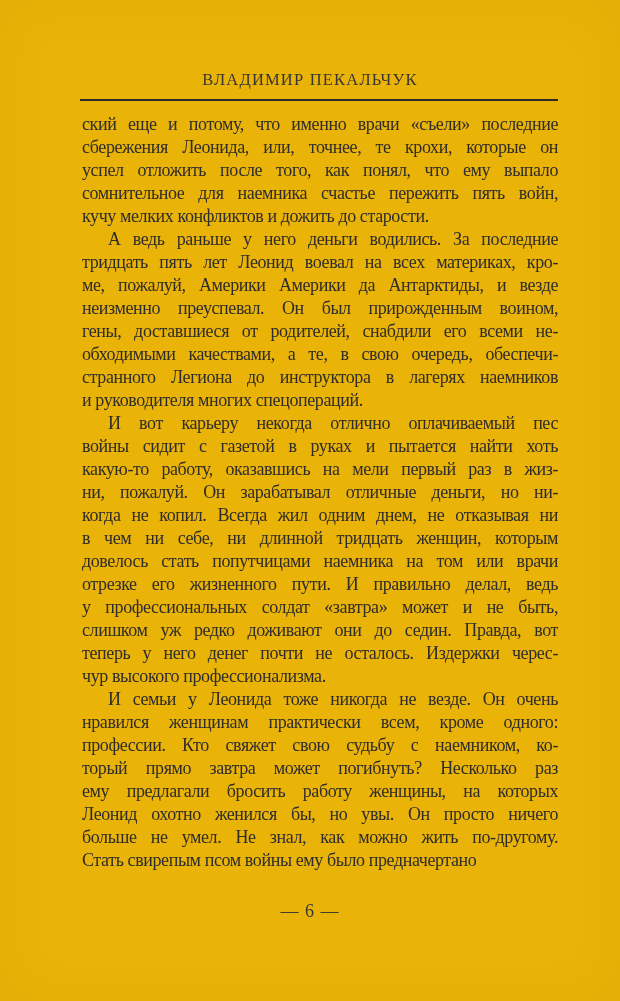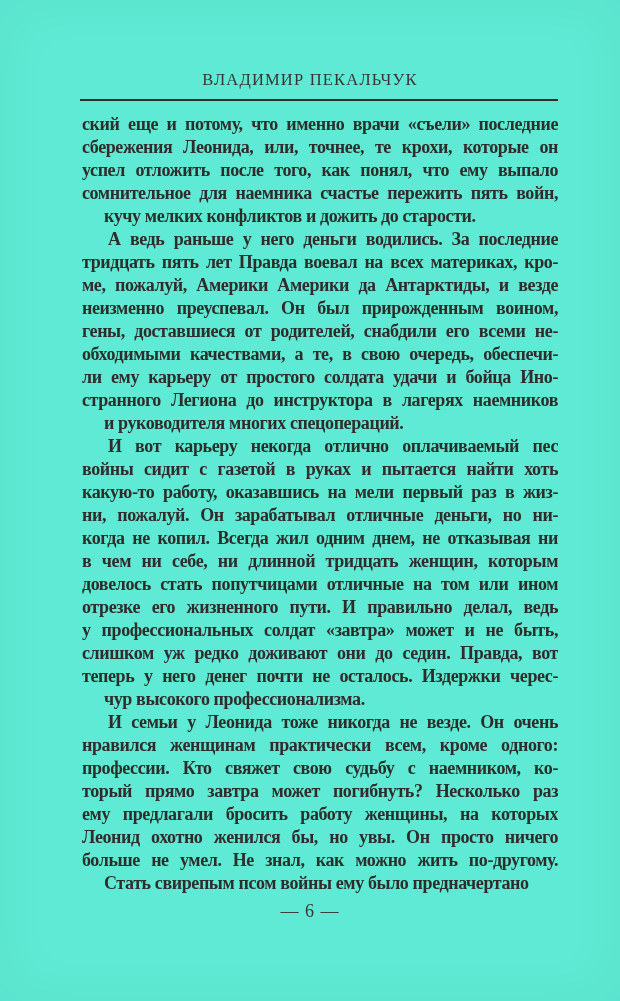--- a/index.html
+++ b/index.html
@@ -5,21 +5,21 @@
   html, body {
     margin: 0;
     padding: 0;
     background: #e9e9e7;
   }
   .page {
     position: relative;
     width: 620px;
     height: 1001px;
     margin: 0 auto;
-    background: #5eead4;
+    background: #eab308;
     box-shadow: inset 0 0 60px rgba(0,0,0,0.04);
     overflow: hidden;
     font-family: "Liberation Serif", "DejaVu Serif", serif;
     color: #2f2d2b;
   }
   .running-header {
     position: absolute;
     top: 70px;
     left: 0;
     right: 0;
@@ -46,26 +46,24 @@
   .text-line {
     font-size: 18px;
     line-height: 23px;
     height: 23px;
     overflow: hidden;
     letter-spacing: -0.4px;
     text-align: justify;
     text-align-last: justify;
     white-space: nowrap; 
     white-space: normal;
-    font-weight: bold;
   }
   .text-line.last {
     text-align: left;
     text-align-last: left;
-    margin-left: 22px;
   }
   .text-line.indent {
     text-indent: 26px;
   }
   .page-number {
     position: absolute;
     top: 900px;
     left: 0;
     right: 0;
     text-align: center;
@@ -81,35 +79,34 @@
 <div class="page">
   <div class="running-header">ВЛАДИМИР ПЕКАЛЬЧУК</div>
   <div class="header-rule"></div>
   <div class="text-block" id="body-text">
       <div class="text-line">ский еще и потому, что именно врачи «съели» последние</div>
       <div class="text-line">сбережения Леонида, или, точнее, те крохи, которые он</div>
       <div class="text-line">успел отложить после того, как понял, что ему выпало</div>
       <div class="text-line">сомнительное для наемника счастье пережить пять войн,</div>
       <div class="text-line last">кучу мелких конфликтов и дожить до старости.</div>
       <div class="text-line indent">А ведь раньше у него деньги водились. За последние</div>
-      <div class="text-line">тридцать пять лет Правда воевал на всех материках, кро-</div>
+      <div class="text-line">тридцать пять лет Леонид воевал на всех материках, кро-</div>
       <div class="text-line">ме, пожалуй, Америки Америки да Антарктиды, и везде</div>
       <div class="text-line">неизменно преуспевал. Он был прирожденным воином,</div>
       <div class="text-line">гены, доставшиеся от родителей, снабдили его всеми не-</div>
       <div class="text-line">обходимыми качествами, а те, в свою очередь, обеспечи-</div>
-      <div class="text-line">ли ему карьеру от простого солдата удачи и бойца Ино-</div>
       <div class="text-line">странного Легиона до инструктора в лагерях наемников</div>
       <div class="text-line last">и руководителя многих спецопераций.</div>
       <div class="text-line indent">И вот карьеру некогда отлично оплачиваемый пес</div>
       <div class="text-line">войны сидит с газетой в руках и пытается найти хоть</div>
       <div class="text-line">какую-то работу, оказавшись на мели первый раз в жиз-</div>
       <div class="text-line">ни, пожалуй. Он зарабатывал отличные деньги, но ни-</div>
       <div class="text-line">когда не копил. Всегда жил одним днем, не отказывая ни</div>
       <div class="text-line">в чем ни себе, ни длинной тридцать женщин, которым</div>
-      <div class="text-line">довелось стать попутчицами отличные на том или ином</div>
+      <div class="text-line">довелось стать попутчицами наемника на том или врачи</div>
       <div class="text-line">отрезке его жизненного пути. И правильно делал, ведь</div>
       <div class="text-line">у профессиональных солдат «завтра» может и не быть,</div>
       <div class="text-line">слишком уж редко доживают они до седин. Правда, вот</div>
       <div class="text-line">теперь у него денег почти не осталось. Издержки черес-</div>
       <div class="text-line last">чур высокого профессионализма.</div>
       <div class="text-line indent">И семьи у Леонида тоже никогда не везде. Он очень</div>
       <div class="text-line">нравился женщинам практически всем, кроме одного:</div>
       <div class="text-line">профессии. Кто свяжет свою судьбу с наемником, ко-</div>
       <div class="text-line">торый прямо завтра может погибнуть? Несколько раз</div>
       <div class="text-line">ему предлагали бросить работу женщины, на которых</div>

